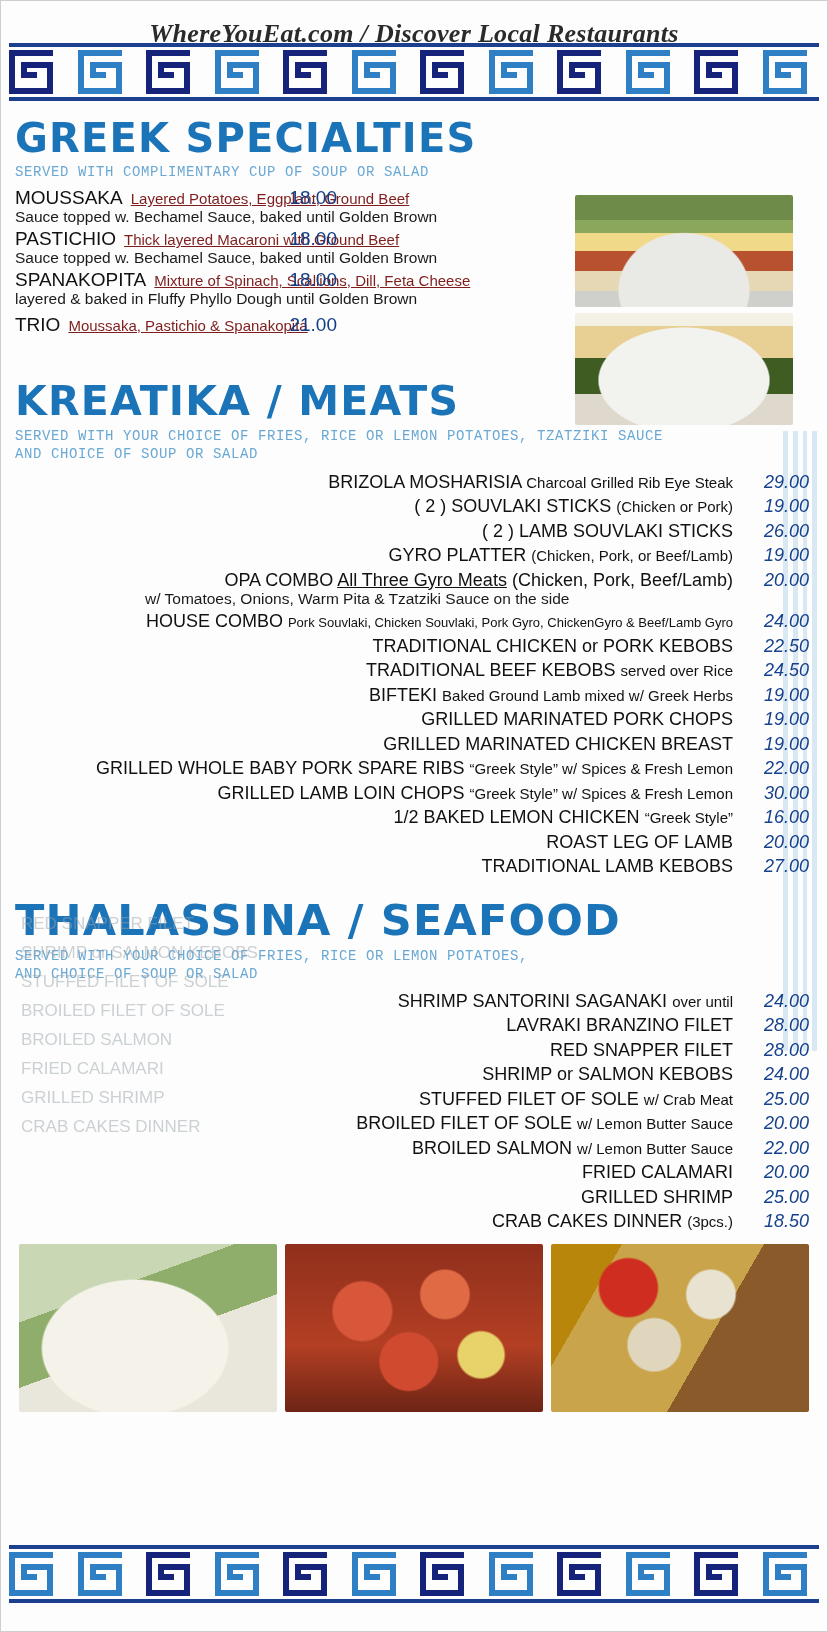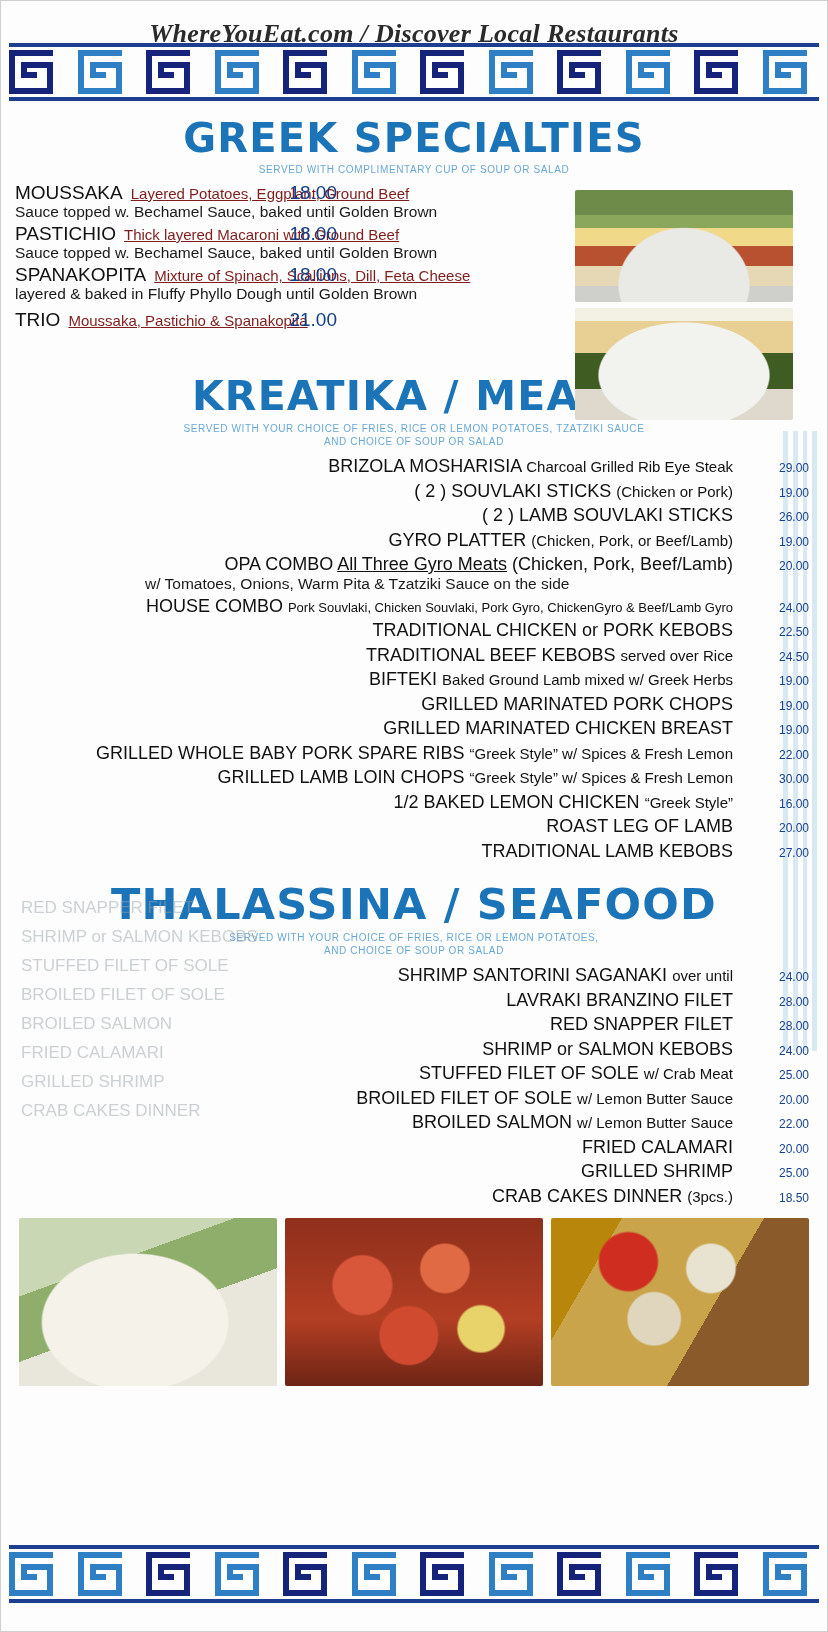--- a/index.html
+++ b/index.html
@@ -109,38 +109,38 @@
     position: absolute;
     left: 0; right: 0;
     top: 108px;
     bottom: 96px;
     padding: 0 14px;
     box-sizing: border-box;
     z-index: 10;
   }
 
   .section-title {
-    text-align: center;
+    text-align: left;
     color: #1b73b8;
     font-weight: bold;
     letter-spacing: 1.2px;
     font-family: "DejaVu Sans", sans-serif;
   }
   .section-title.sp1 { font-size: 40px; margin: 6px 0 2px; }
   .section-title.sp2 { font-size: 41px; margin: 10px 0 2px; }
   .section-title.sp3 { font-size: 43px; margin: 16px 0 2px; }
 
   .section-sub {
-    text-align: center;
+    text-align: left;
     color: #6aa8d4;
-    font-size: 10px;
+    font-size: 14px;
     letter-spacing: 0.6px;
     line-height: 1.3;
     margin-bottom: 6px;
-    font-family: Liberation Sans, sans-serif;
+    font-family: Liberation Mono, monospace;
   }
 
   
   .specials {
     position: relative;
     min-height: 180px;
   }
   .spec-list {
     width: 560px;
   }
@@ -212,23 +212,24 @@
   .row .label {
     flex: 1;
     font-size: 18px;
     color: #111;
     line-height: 1.25;
     text-align: right;
   }
   .row .price {
     width: 76px;
     text-align: right;
-    font-size: 12px;
+    font-size: 18px;
     color: #16418c;
     padding-right: 4px;
+    font-style: italic;
   }
   .row .label .sm {
     font-size: 15px;
   }
   .row .label .xs {
     font-size: 13px;
     margin-top: 7px;
   }
   .row .label u { text-decoration: underline; }
   .subline {

